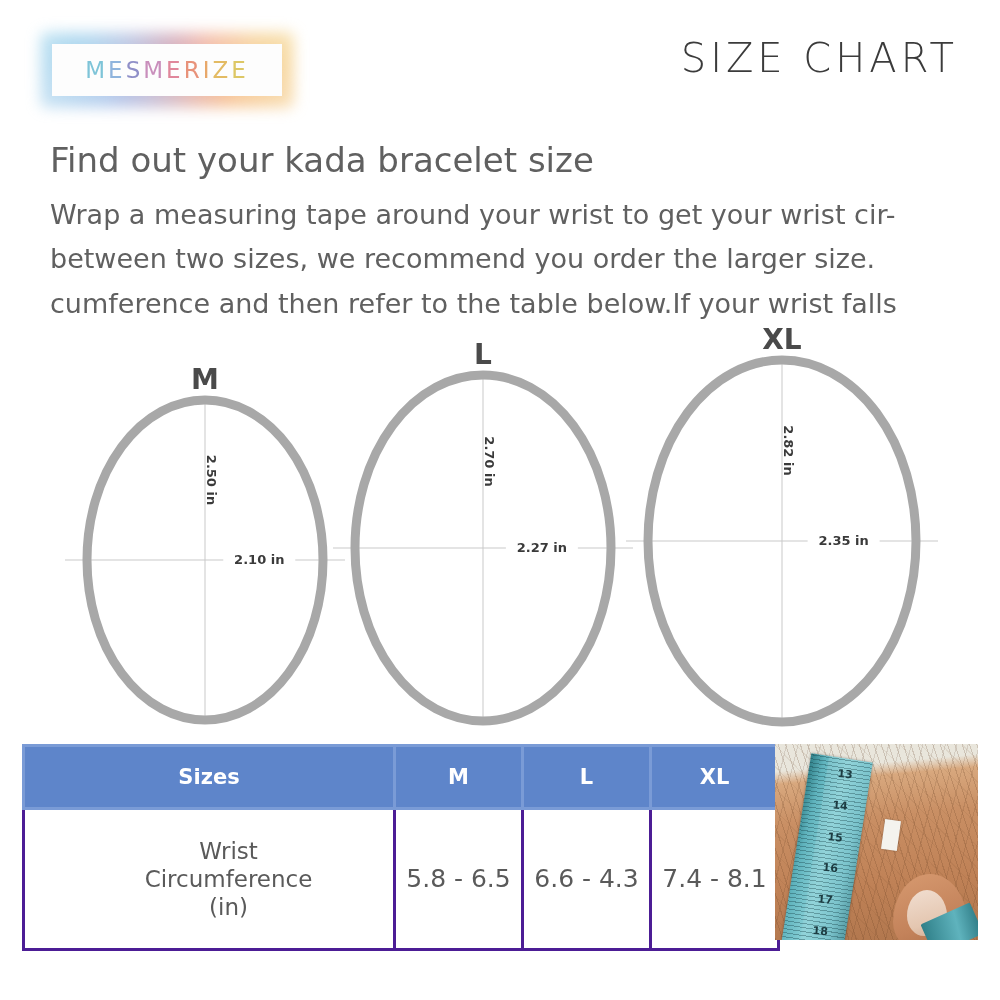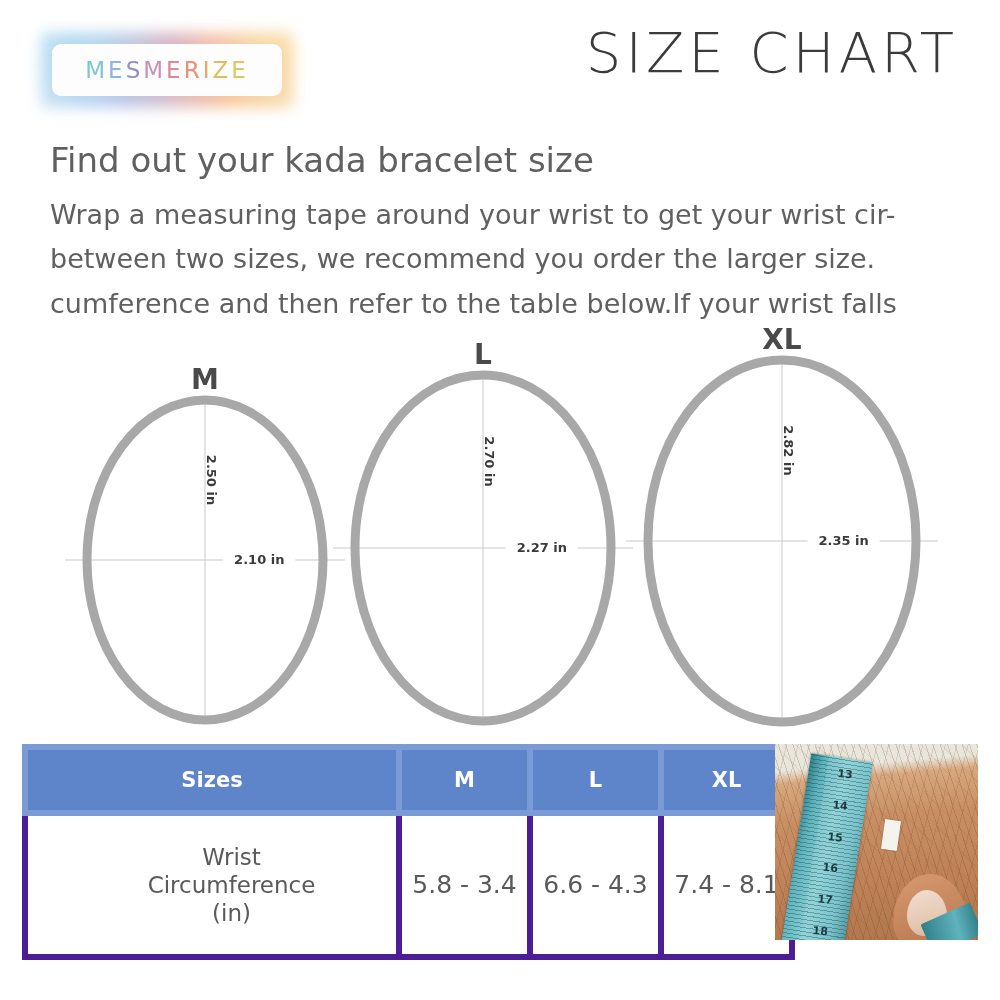--- a/index.html
+++ b/index.html
@@ -44,36 +44,35 @@
   }
   .logo-plate {
     position: absolute;
     left: 0; top: 0;
     width: 230px;
     height: 52px;
     background: #fdfdfd;
     display: flex;
     align-items: center;
     justify-content: center;
-    border-radius: 9px;
   }
   .logo-text {
     font-size: 23px;
     letter-spacing: 3.0px;
     font-weight: 400;
     white-space: nowrap;
   }
   .logo-text span { display: inline-block; }
 
   .size-chart-title {
     position: absolute;
     right: 42px;
-    top: 25px;
+    top: 38px;
     font-family: "DejaVu Sans", sans-serif;
-    font-size: 56px;
+    font-size: 40px;
     font-weight: 300;
     letter-spacing: 4px;
     color: #3b3b3b;
     line-height: 1;
   }
 
   
   .intro {
     position: absolute;
     left: 50px;
@@ -116,21 +115,21 @@
   
   .size-table {
     position: absolute;
     left: 22px;
     top: 744px;
     width: 736px;
     border-collapse: collapse;
     table-layout: fixed;
   }
   .size-table th, .size-table td {
-    border: 6px solid #4c1d95;
+    border: 3px solid #4c1d95;
     text-align: center;
     vertical-align: middle;
   }
   .size-table thead th {
     background: #5e85ca;
     color: #ffffff;
     font-size: 21px;
     font-weight: 700;
     height: 58px;
     border-color: #7a9bd6;
@@ -309,21 +308,21 @@
         <th class="col-size">XL</th>
       </tr>
     </thead>
     <tbody>
       <tr>
         <td class="rowlabel">
           <div>Wrist</div>
           <div>Circumference</div>
           <div>(in)</div>
         </td>
-        <td>5.8 - 3.4</td>
+        <td>5.8 - 6.5</td>
         <td>6.6 - 4.3</td>
         <td>7.4 - 8.1</td>
       </tr>
     </tbody>
   </table>
 
   <div class="photo">
     <div class="ph-bg"></div>
     <div class="ph-hair"></div>
     <div class="ph-tape">

